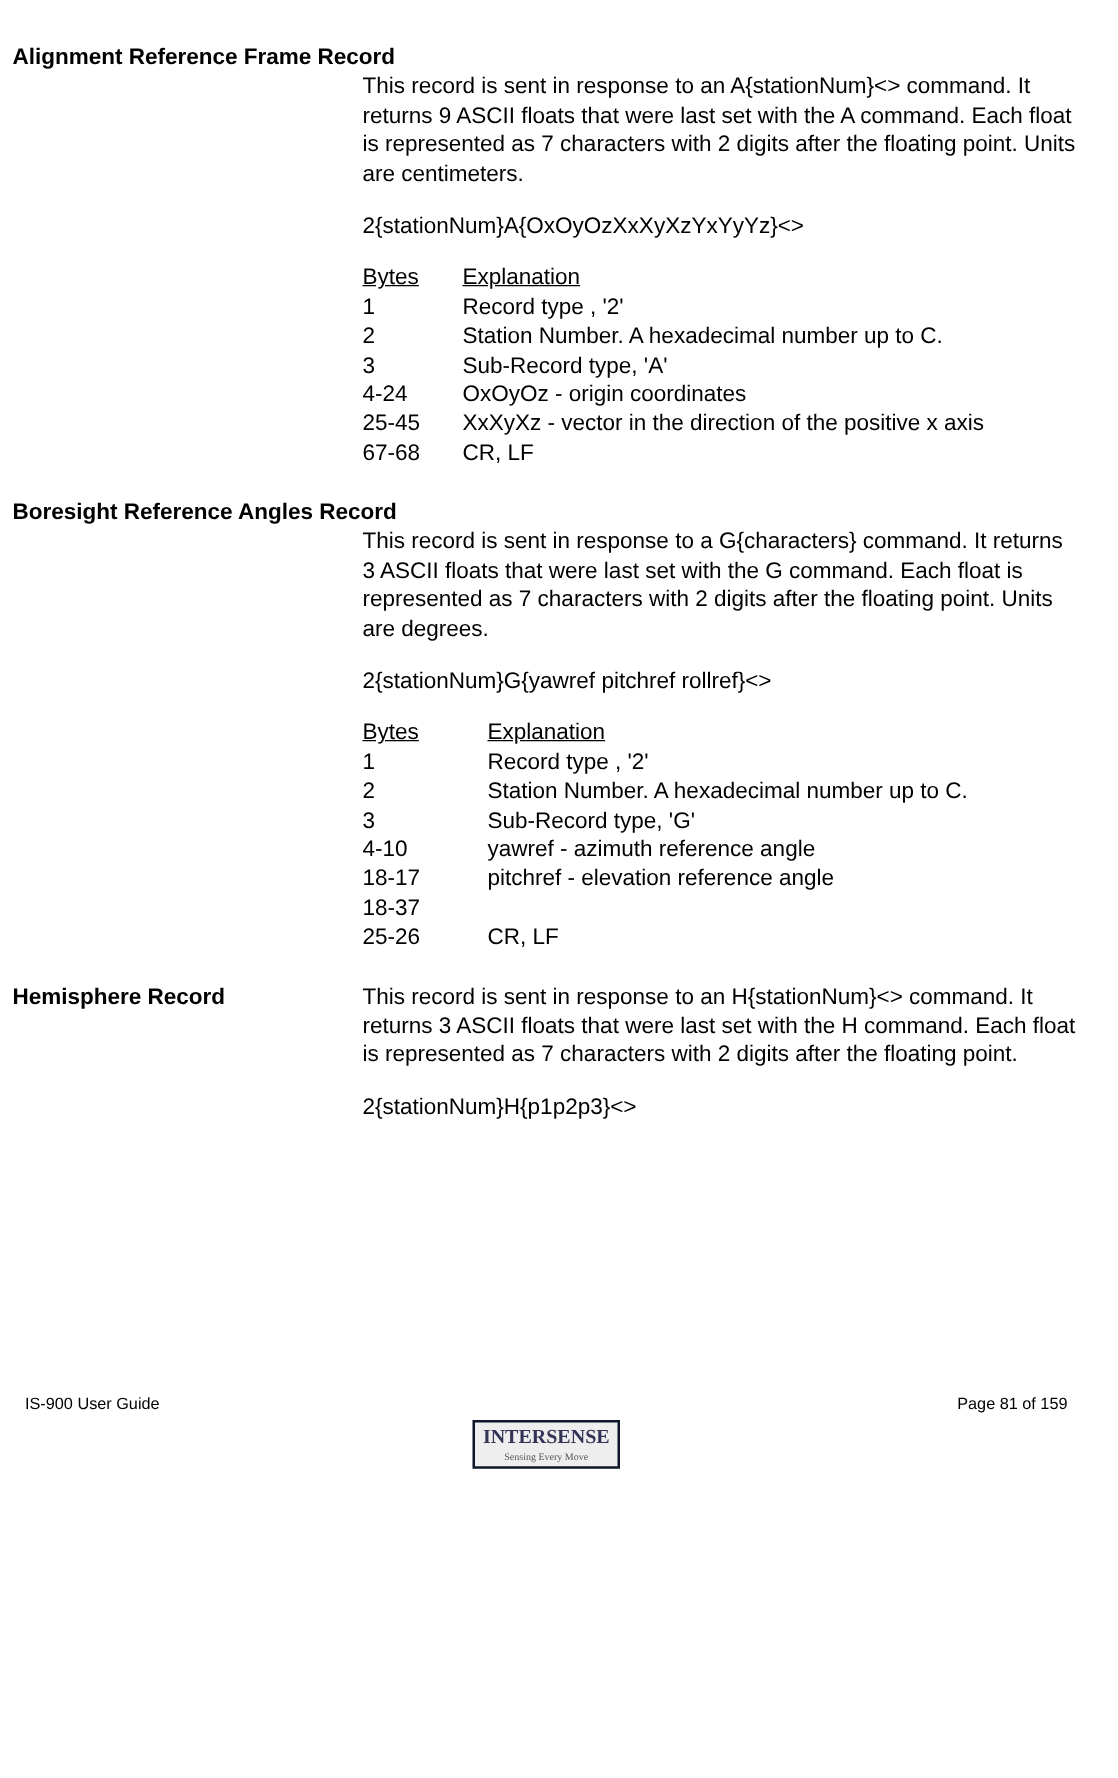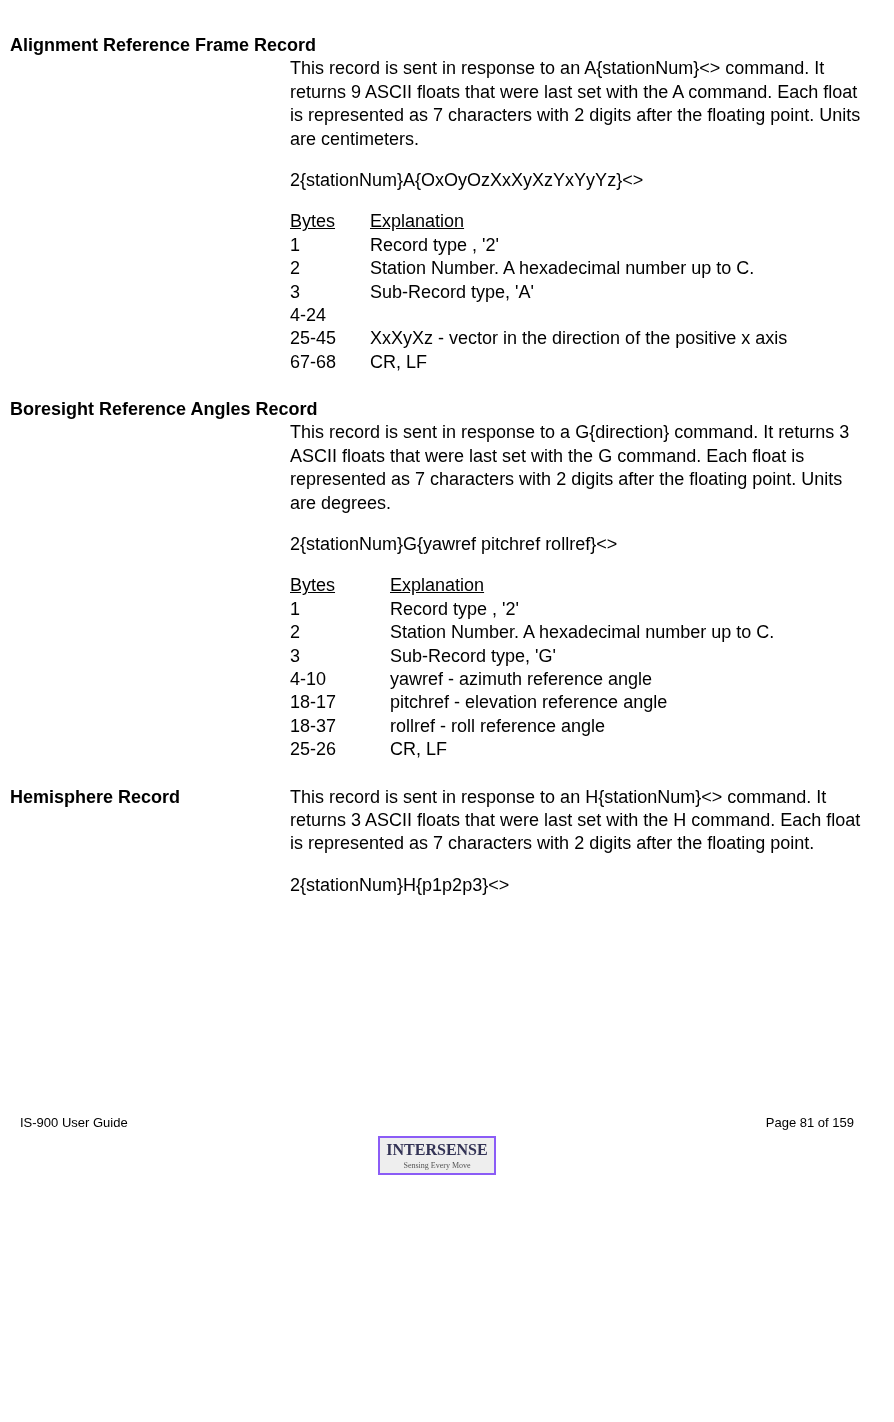--- a/index.html
+++ b/index.html
@@ -62,21 +62,21 @@
       font-size: 13px;
       margin-top: 200px;
       padding: 0 10px;
     }
     .logo-container {
       text-align: center;
       margin-top: 4px;
     }
     .logo {
       display: inline-block;
-      border: 2px solid #8b5cf6;
+      border: 2px solid #0f172a;
       padding: 2px 6px;
       font-family: serif;
       font-weight: bold;
       font-size: 16px;
       color: #335;
       background: #eee;
     }
     .logo-sub {
       font-size: 8px;
       color: #555;
@@ -105,36 +105,37 @@
           <div class="byte-row">
             <span class="byte-col1">2</span>
             <span class="byte-col2">Station Number. A hexadecimal number up to C.</span>
           </div>
           <div class="byte-row">
             <span class="byte-col1">3</span>
             <span class="byte-col2">Sub-Record type, 'A'</span>
           </div>
           <div class="byte-row">
             <span class="byte-col1">4-24</span>
+            <span class="byte-col2"><span class="italic">OxOyOz</span> - origin coordinates</span>
           </div>
           <div class="byte-row">
             <span class="byte-col1">25-45</span>
             <span class="byte-col2"><span class="italic">XxXyXz</span> - vector in the direction of the positive x axis</span>
           </div>
           <div class="byte-row">
             <span class="byte-col1">67-68</span>
             <span class="byte-col2">CR, LF</span>
           </div>
         </div>
       </div>
     </div>
     <div class="section">
       <div class="section-title">Boresight Reference Angles Record</div>
       <div class="section-body">
-        <div class="para">This record is sent in response to a <span class="italic">G{direction}</span> command. It returns 3 ASCII floats that were last set with the <span class="italic">G</span> command. Each float is represented as 7 characters with 2 digits after the floating point. Units are degrees.</div>
+        <div class="para">This record is sent in response to a <span class="italic">G{characters}</span> command. It returns 3 ASCII floats that were last set with the <span class="italic">G</span> command. Each float is represented as 7 characters with 2 digits after the floating point. Units are degrees.</div>
         <div class="para italic">2{stationNum}G{yawref pitchref rollref}&lt;&gt;</div>
         <div>
           <div class="byte-row">
             <span class="byte-col1-wide byte-header">Bytes</span>
             <span class="byte-col2 byte-header">Explanation</span>
           </div>
           <div class="byte-row">
             <span class="byte-col1-wide">1</span>
             <span class="byte-col2">Record type , '2'</span>
           </div>
@@ -149,21 +150,20 @@
           <div class="byte-row">
             <span class="byte-col1-wide">4-10</span>
             <span class="byte-col2"><span class="italic">yawref</span> - azimuth reference angle</span>
           </div>
           <div class="byte-row">
             <span class="byte-col1-wide">18-17</span>
             <span class="byte-col2"><span class="italic">pitchref</span> - elevation reference angle</span>
           </div>
           <div class="byte-row">
             <span class="byte-col1-wide">18-37</span>
-            <span class="byte-col2"><span class="italic">rollref</span> - roll reference angle</span>
           </div>
           <div class="byte-row">
             <span class="byte-col1-wide">25-26</span>
             <span class="byte-col2">CR, LF</span>
           </div>
         </div>
       </div>
     </div>
     <div class="section inline-section">
       <div class="inline-title">Hemisphere Record</div>

